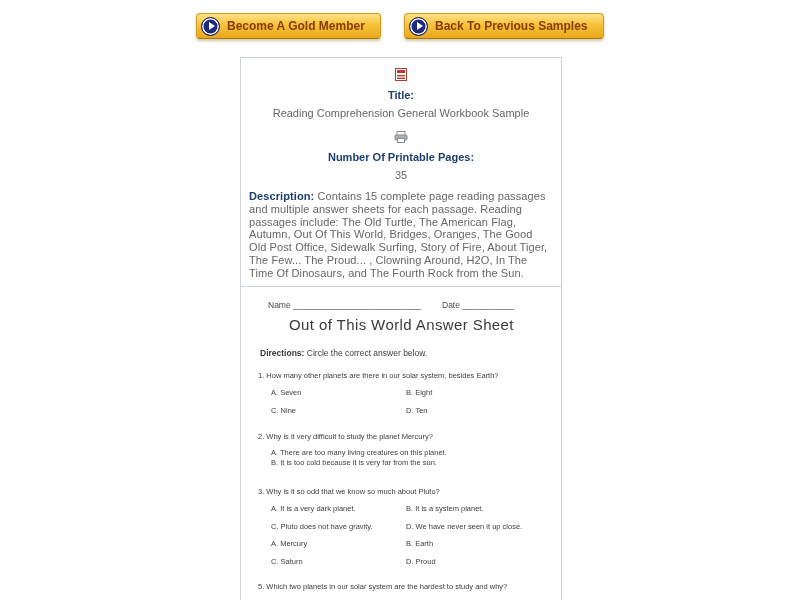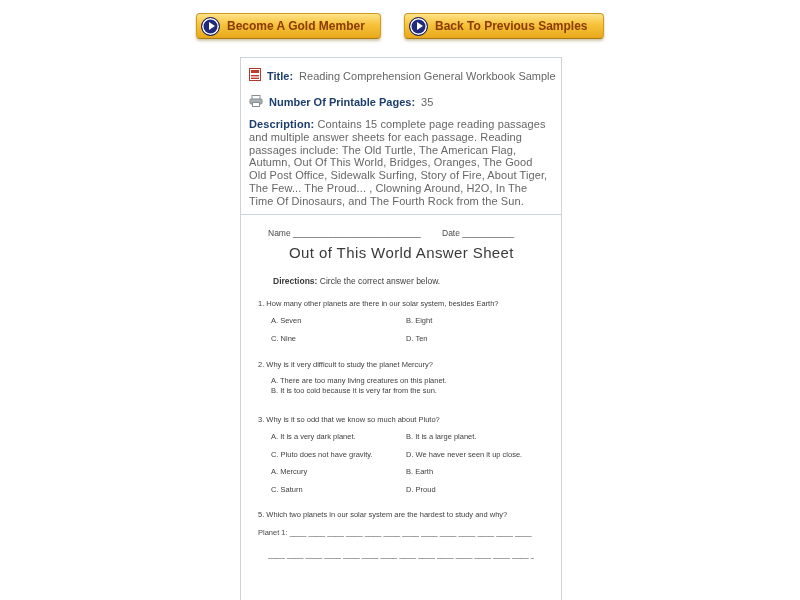--- a/index.html
+++ b/index.html
@@ -35,41 +35,41 @@
 
   
   .panel {
     position:absolute; left:240px; top:57px; width:322px; height:700px;
     background:#fff; border:1px solid #ccd3da; box-sizing:border-box;
     overflow:hidden;
   }
 
   
   .details { padding:7px 8px 6px 8px; border-bottom:1px solid #ccd3da; }
-  .d-row { display:flex; align-items:center; gap:6px; font-size:11px; white-space:nowrap; }
+  .d-row { display:flex; align-items:center; gap:6px; font-size:11px; white-space:nowrap;flex-direction:column; }
   .d-row.first { margin-top:3px; }
   .d-row.second { margin-top:12px; }
   .lbl { color:#1c3e6e; font-weight:bold; }
   .val { color:#666; }
   .desc {
     margin:9px 0 0; font-size:11px; line-height:12.8px; color:#666;
     letter-spacing:.1px;
   }
   .doc-icon, .printer-icon { flex:0 0 auto; display:inline-block; }
 
   
   .worksheet { padding:13px 16px 0 17px; color:#3e3e3e; overflow:hidden; }
   .nd-row { display:flex; font-size:8.5px; margin-left:10px; color:#4a4a4a; }
   .nd-name { width:174px; white-space:nowrap; }
   .nd-date { white-space:nowrap; }
   .ws-title {
     text-align:center; font-size:15px; font-weight:normal; color:#3a3a3a;
     margin:6px 0 0; letter-spacing:.4px;
   }
-  .directions { font-size:8.5px; margin:15px 15px 0; }
+  .directions { font-size:8.5px; margin:15px 2px 0; }
   .directions .dlbl { font-weight:bold; color:#3a3a3a; }
   .question { font-size:7.5px; white-space:nowrap; }
   .q1 { margin-top:13px; }
   .q2 { margin-top:17px; }
   .q3 { margin-top:18px; }
   .q4 { margin-top:17px; }
   .q5 { margin-top:16px; }
   .opts-grid {
     display:grid; grid-template-columns:135px auto; row-gap:9px;
     margin:8px 0 0 13px; font-size:7.5px; line-height:9px; white-space:nowrap;
@@ -150,21 +150,21 @@
 
     <div class="question q2">2. Why is it very difficult to study the planet Mercury?</div>
     <div class="opts-stack">
       <div>A. There are too many living creatures on this planet.</div>
       <div>B. It is too cold because it is very far from the sun.</div>
     </div>
 
     <div class="question q3">3. Why is it so odd that we know so much about Pluto?</div>
     <div class="opts-grid">
       <span>A. It is a very dark planet.</span>
-      <span>B. It is a large planet.</span>
+      <span>B. It is a system planet.</span>
       <span>C. Pluto does not have gravity.</span>
       <span>D. We have never seen it up close.</span>
     </div>
 
     <div class="opts-grid">
       <span>A. Mercury</span>
       <span>B. Earth</span>
       <span>C. Saturn</span>
       <span>D. Proud</span>
     </div>

